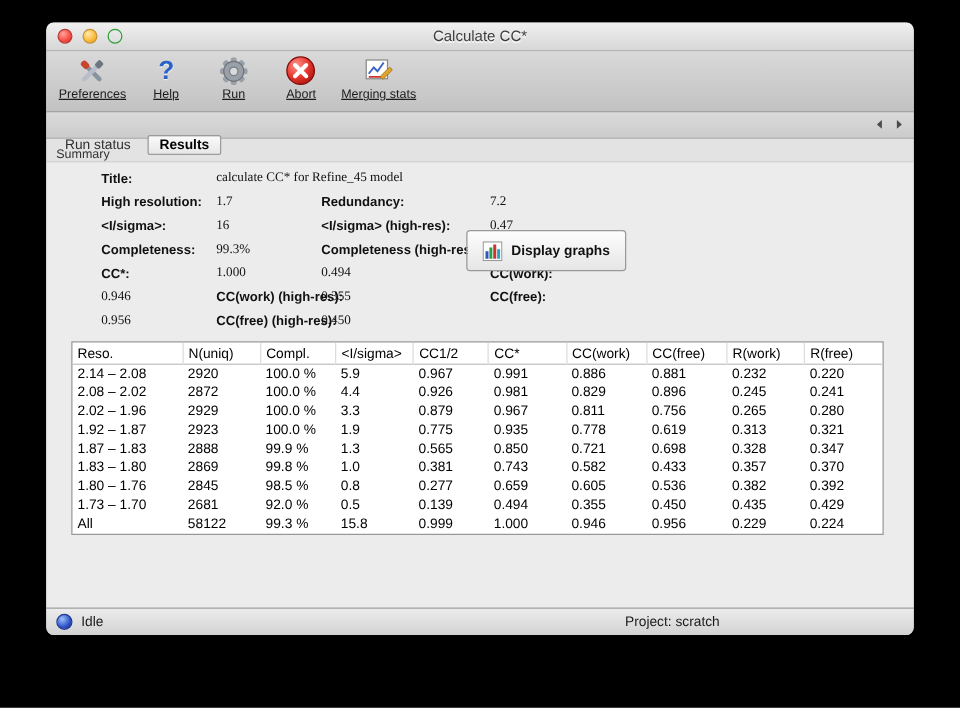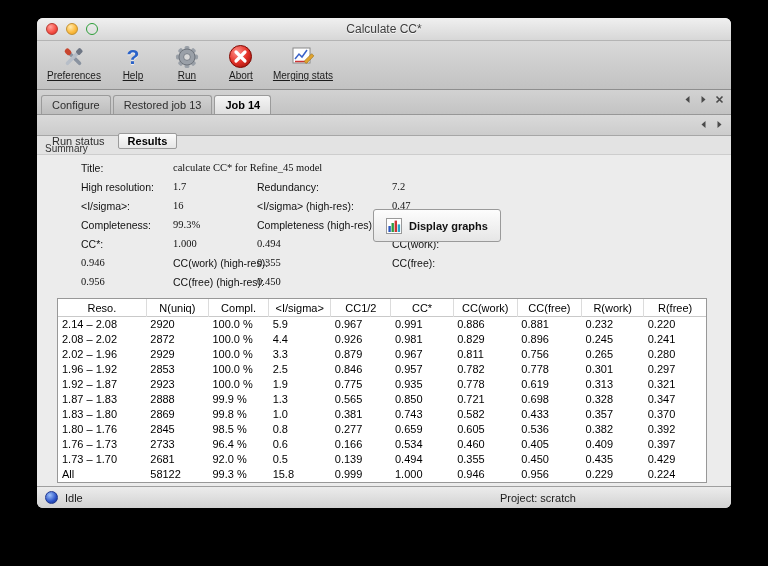--- a/index.html
+++ b/index.html
@@ -39,31 +39,31 @@
   .rtab{font-size:11px;color:#2e2e2e;padding:1px 9px;margin-right:4px;cursor:default;white-space:nowrap;margin-top:31px;}
   .rtab.active{background:linear-gradient(#fbfbfb,#e6e6e6);border:1px solid #9b9b9b;border-radius:2px;
     font-weight:bold;color:#000;}
   
   .sumrow{height:18px;flex:0 0 auto;background:#e3e3e3;border-bottom:1px solid #cdcdcd;
     display:flex;align-items:flex-end;padding:0 8px;font-size:10px;color:#333;}
   
   .content{flex:1;background:#ececec;position:relative;padding:6px 24px 0 20px;overflow:hidden;}
   .summary-grid{display:grid;grid-template-columns:92px 84px 135px auto;row-gap:5px;
     font-size:10.5px;color:#111;margin-left:24px;width:440px;line-height:14px;}
-  .s-label{font-weight:normal;white-space:nowrap;}
+  .s-label{font-weight:bold;white-space:nowrap;}
   .s-value{white-space:nowrap;font-family:Liberation Serif, serif;}
   .span3{grid-column:2 / span 3;}
   .display-graphs{position:absolute;left:336px;top:54px;height:33px;display:flex;align-items:center;gap:7px;
     padding:0 12px;font-family:"Liberation Sans",sans-serif;font-size:11px;font-weight:bold;color:#111;
     background:linear-gradient(#fdfdfd,#e6e6e6);border:1px solid #9a9a9a;border-radius:3px;cursor:default;}
   
   .table-wrap{margin-top:9px;background:#fff;border:1px solid #989898;width:648px;overflow:hidden;}
   table{border-collapse:collapse;table-layout:fixed;width:100%;font-size:11px;color:#000;}
   thead tr{border-bottom:1px solid #c9c9c9;}
-  th{font-weight:normal;text-align:center;padding:1px 4px;height:15px;border-left:1px solid #dcdcdc;
+  th{font-weight:normal;text-align:left;padding:1px 4px;height:15px;border-left:1px solid #dcdcdc;
     white-space:nowrap;overflow:hidden;}
   th:first-child{border-left:none;}
   td{padding:0 4px;height:15px;line-height:15px;white-space:nowrap;overflow:hidden;}
   
   .statusbar{height:21px;flex:0 0 auto;background:linear-gradient(#ececec,#d2d2d2);
     border-top:1px solid #9f9f9f;display:flex;align-items:center;padding:0 8px;font-size:11px;color:#1a1a1a;
     position:relative;}
   .gem{width:11px;height:11px;border-radius:50%;margin-right:7px;
     background:radial-gradient(circle at 35% 30%,#9cc0fa,#2c53c8 60%,#172c7e);border:1px solid #20388f;}
   .project{position:absolute;left:463px;}
@@ -138,42 +138,20 @@
           <rect x="3" y="3" width="17" height="15" fill="#fff" stroke="#8a8a8a"></rect>
           <path d="M5 14 L9 9 L12 12 L17 5" stroke="#3a62c8" stroke-width="1.5" fill="none"></path>
           <path d="M5 16.5 H18" stroke="#cc3333" stroke-width="1.5"></path>
           <rect x="13.5" y="12" width="11" height="3.2" rx="1" fill="#e0a32e" stroke="#9a6f14" stroke-width="0.6" transform="rotate(-45 19 13.6)"></rect>
         </svg>
       </span>
       <span class="tlabel">Merging stats</span>
     </div>
   </div>
 
-  <div class="jobtabs">
-    <div class="jtab">Configure</div>
-    <div class="jtab">Restored job 13</div>
-    <div class="jtab active">Job 14</div>
-    <div class="tabnav">
-      <span>
-        <svg width="9" height="9" viewBox="0 0 9 9">
-            <path d="M6.5 1 L2.5 4.5 L6.5 8 Z" fill="#4a4a4a"></path>
-          </svg>
-      </span>
-      <span>
-        <svg width="9" height="9" viewBox="0 0 9 9">
-            <path d="M2.5 1 L6.5 4.5 L2.5 8 Z" fill="#4a4a4a"></path>
-          </svg>
-      </span>
-      <span>
-        <svg width="9" height="9" viewBox="0 0 9 9">
-            <path d="M1.5 1.5 L7.5 7.5 M7.5 1.5 L1.5 7.5" stroke="#4a4a4a" stroke-width="1.6"></path>
-          </svg>
-      </span>
-    </div>
-  </div>
 
   <div class="rtabs">
     <div class="rtab">Run status</div>
     <div class="rtab active">Results</div>
     <div class="tabnav">
       <span>
         <svg width="9" height="9" viewBox="0 0 9 9">
             <path d="M6.5 1 L2.5 4.5 L6.5 8 Z" fill="#4a4a4a"></path>
           </svg>
       </span>
@@ -290,32 +268,20 @@
               <td>100.0 %</td>
               <td>3.3</td>
               <td>0.879</td>
               <td>0.967</td>
               <td>0.811</td>
               <td>0.756</td>
               <td>0.265</td>
               <td>0.280</td>
             </tr>
             <tr>
-              <td>1.96 – 1.92</td>
-              <td>2853</td>
-              <td>100.0 %</td>
-              <td>2.5</td>
-              <td>0.846</td>
-              <td>0.957</td>
-              <td>0.782</td>
-              <td>0.778</td>
-              <td>0.301</td>
-              <td>0.297</td>
-            </tr>
-            <tr>
               <td>1.92 – 1.87</td>
               <td>2923</td>
               <td>100.0 %</td>
               <td>1.9</td>
               <td>0.775</td>
               <td>0.935</td>
               <td>0.778</td>
               <td>0.619</td>
               <td>0.313</td>
               <td>0.321</td>
@@ -350,32 +316,20 @@
               <td>98.5 %</td>
               <td>0.8</td>
               <td>0.277</td>
               <td>0.659</td>
               <td>0.605</td>
               <td>0.536</td>
               <td>0.382</td>
               <td>0.392</td>
             </tr>
             <tr>
-              <td>1.76 – 1.73</td>
-              <td>2733</td>
-              <td>96.4 %</td>
-              <td>0.6</td>
-              <td>0.166</td>
-              <td>0.534</td>
-              <td>0.460</td>
-              <td>0.405</td>
-              <td>0.409</td>
-              <td>0.397</td>
-            </tr>
-            <tr>
               <td>1.73 – 1.70</td>
               <td>2681</td>
               <td>92.0 %</td>
               <td>0.5</td>
               <td>0.139</td>
               <td>0.494</td>
               <td>0.355</td>
               <td>0.450</td>
               <td>0.435</td>
               <td>0.429</td>

